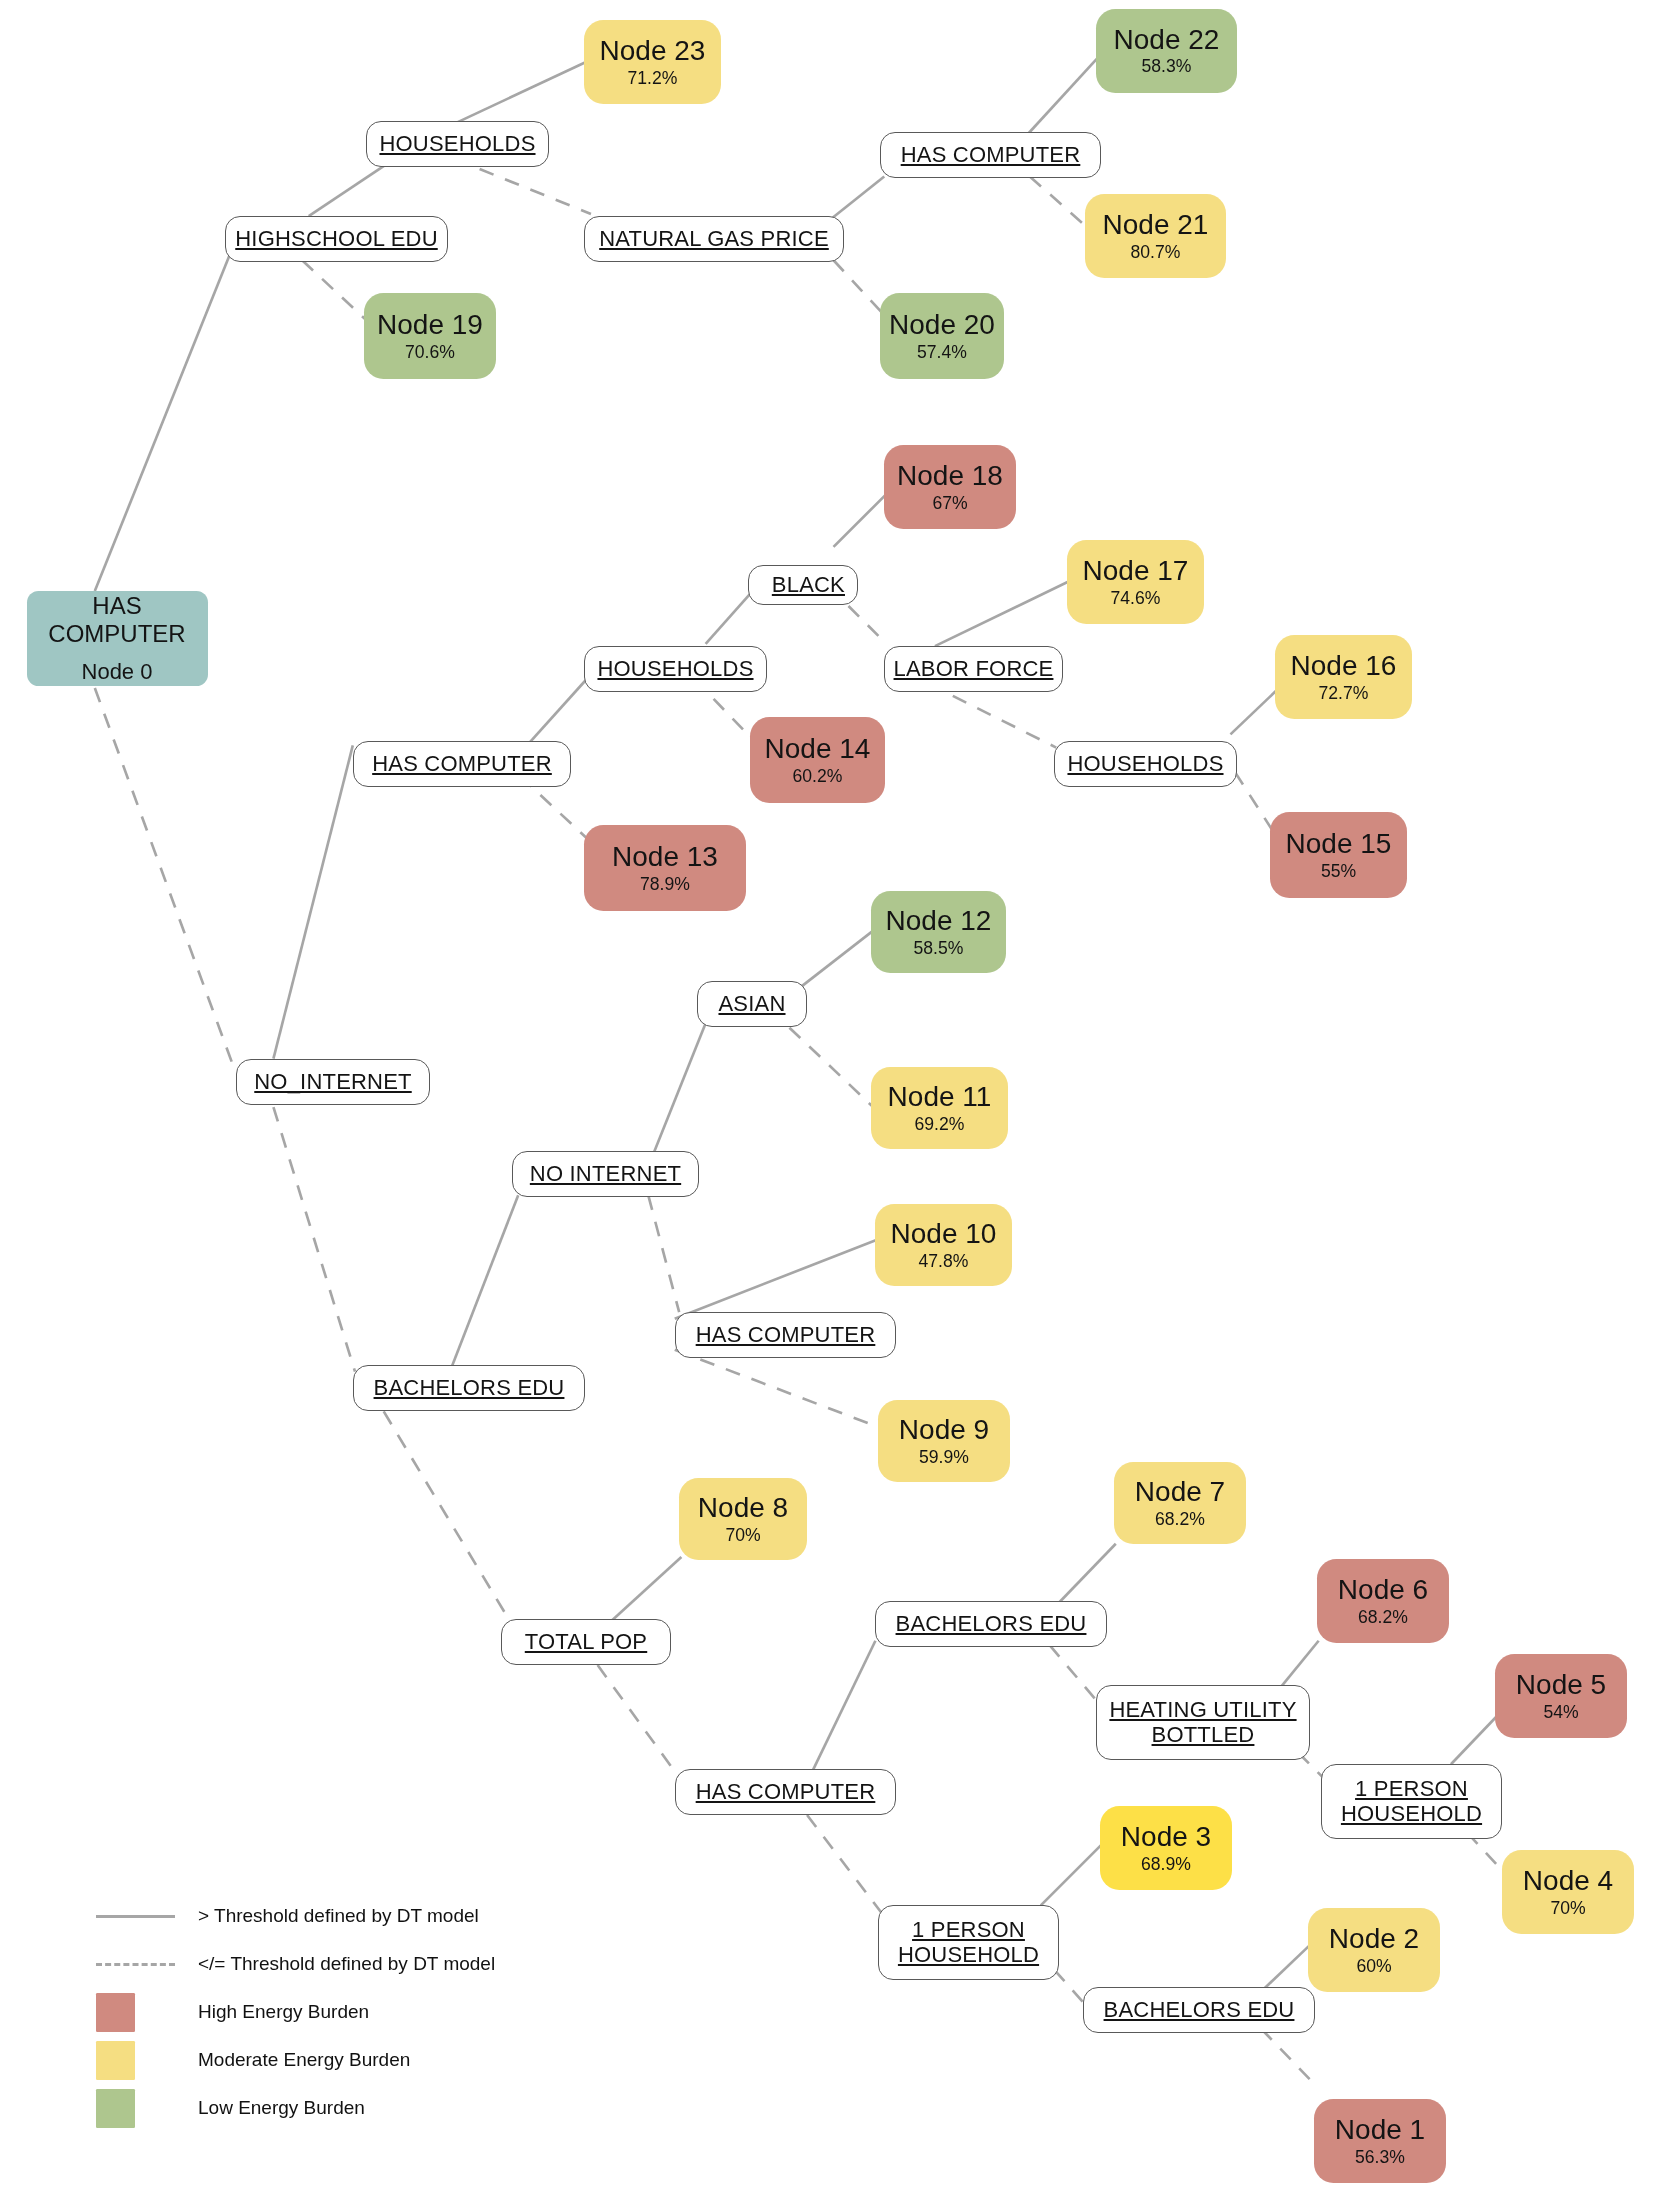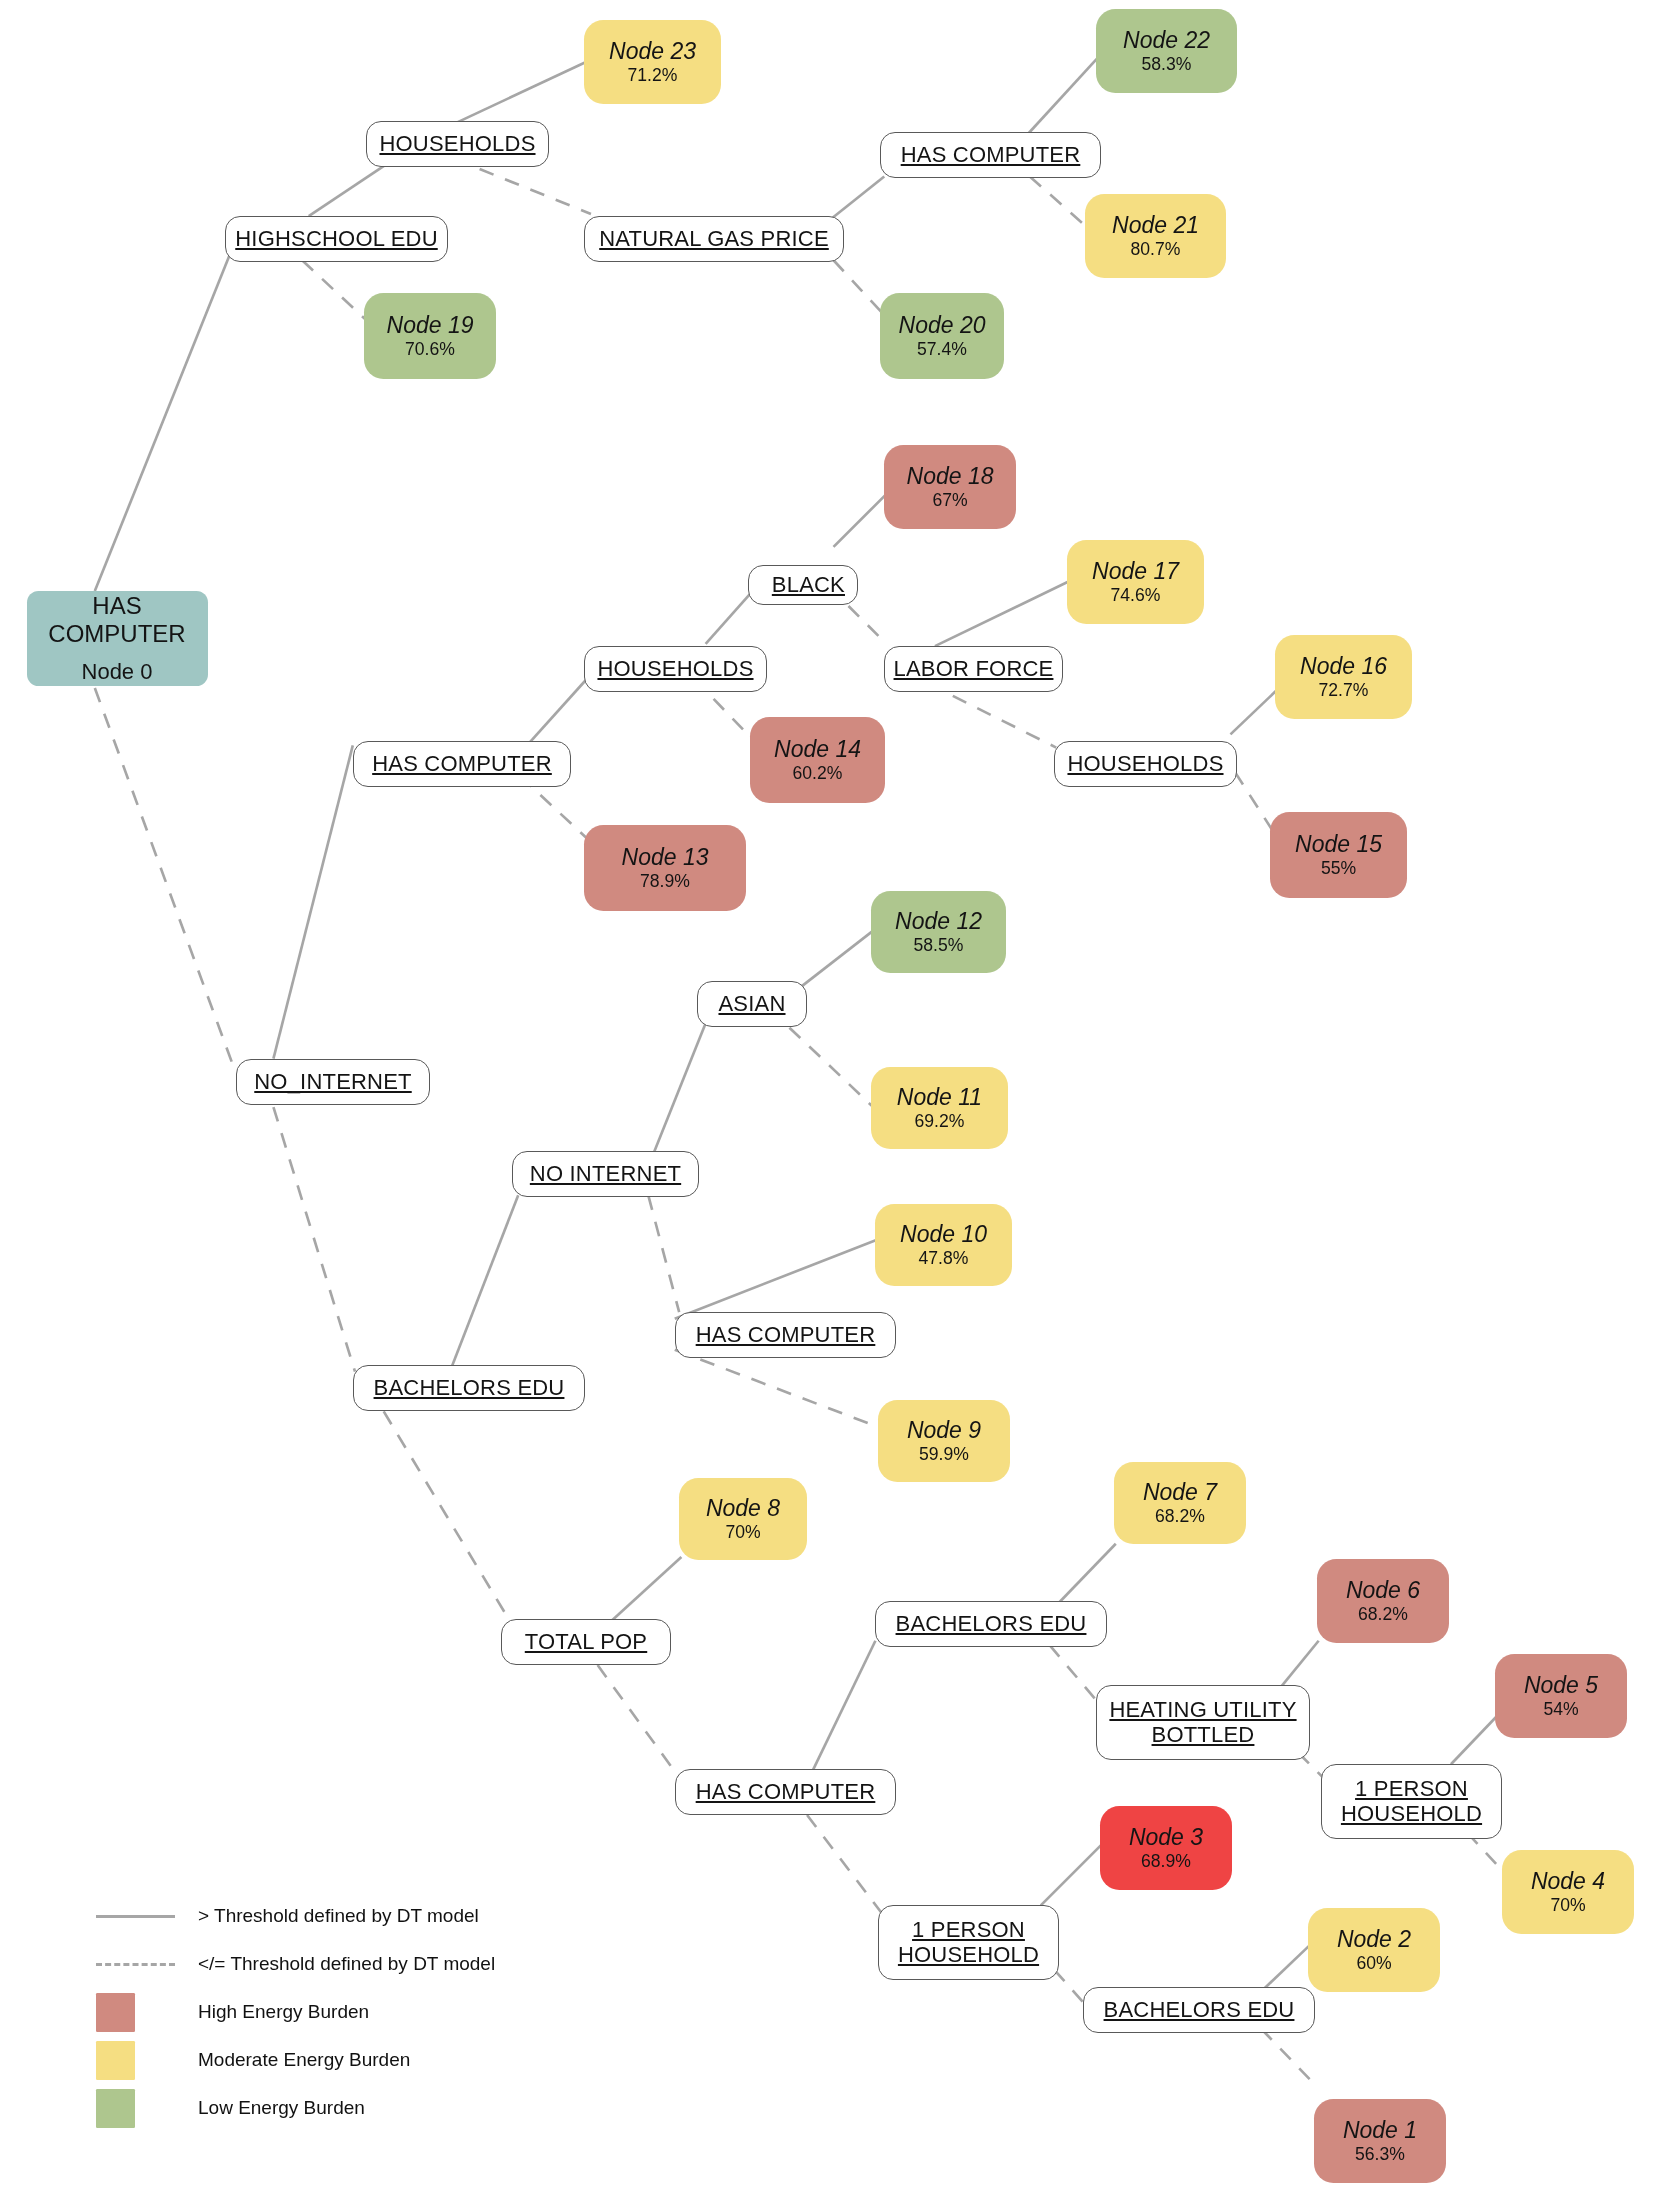--- a/index.html
+++ b/index.html
@@ -46,23 +46,22 @@
     letter-spacing: 0.2px;
     white-space: pre-line;
     font-weight: 400;
   }
   .leaf {
     border-radius: 19.4px;
     border: none;
     line-height: 1.1;
   }
   .leaf .leaf-name {
-    font-size: 23px;
+    font-size: 28px;
     font-weight: 400;
-    font-style: italic;
   }
   .leaf .leaf-pct {
     font-size: 17.6px;
     font-weight: 400;
     margin-top: 1.8px;
   }
   .root {
     border-radius: 11.5px;
     border: none;
     justify-content: center;
@@ -305,21 +304,21 @@
   <div class="node leaf" style="left:1495px; top:1654px; width:132px; height:84px; background:#D08A80;">
     <div class="leaf-name">Node 5</div>
     <div class="leaf-pct">54%</div>
   </div>
 
   <div class="node leaf" style="left:1502px; top:1850px; width:132px; height:84px; background:#F5DE82;">
     <div class="leaf-name">Node 4</div>
     <div class="leaf-pct">70%</div>
   </div>
 
-  <div class="node leaf" style="left:1100px; top:1806px; width:132px; height:84px; background:#ef4444;">
+  <div class="node leaf" style="left:1100px; top:1806px; width:132px; height:84px; background:#fde047;">
     <div class="leaf-name">Node 3</div>
     <div class="leaf-pct">68.9%</div>
   </div>
 
   <div class="node leaf" style="left:1308px; top:1908px; width:132px; height:84px; background:#F5DE82;">
     <div class="leaf-name">Node 2</div>
     <div class="leaf-pct">60%</div>
   </div>
 
   <div class="node leaf" style="left:1314px; top:2099px; width:132px; height:84px; background:#D08A80;">

